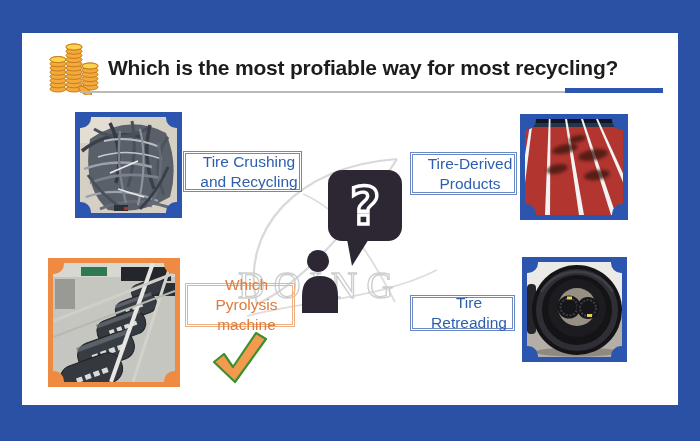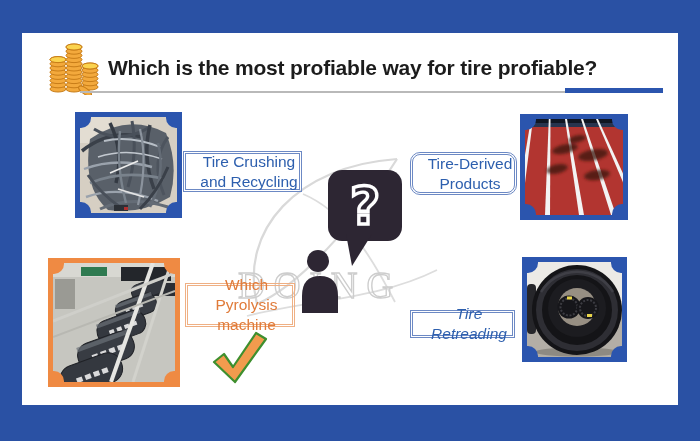--- a/index.html
+++ b/index.html
@@ -90,21 +90,21 @@
         <use href="#coin" x="43" y="37.4"></use>
         <use href="#coin" x="43" y="33.2"></use>
         <use href="#coin" x="43" y="29"></use>
       <ellipse cx="43" cy="29" rx="8" ry="3" fill="#fbd34e" stroke="#c87d18" stroke-width="1"></ellipse>
       </g>
     <g transform="rotate(35 38 54)">
         <ellipse cx="38" cy="54" rx="7.5" ry="3" fill="#f3a93c" stroke="#c87d18" stroke-width="1"></ellipse>
       </g>
   </svg>
 
-  <div class="abs front title">Which is the most profiable way for tire profiable?</div>
+  <div class="abs front title">Which is the most profiable way for most recycling?</div>
   <div class="abs front rule-gray"></div>
   <div class="abs front rule-blue"></div>
 
   <div class="abs mid frame" style="left:75px;top:112px;width:107px;height:106px;">
     <svg viewBox="0 0 97 96" preserveAspectRatio="none">
       <rect width="97" height="96" fill="#d6cfc3"></rect>
       <rect x="0" y="0" width="30" height="26" fill="#e3ddd2"></rect>
       <path d="M10,22 Q48,-4 86,16 Q99,48 90,80 Q60,98 28,93 Q2,70 10,22Z" fill="#596069"></path>
       <path d="M2,34 Q30,12 62,20" stroke="#3a4049" stroke-width="3.5" fill="none"></path>
       <path d="M14,12 Q40,28 70,10" stroke="#49505a" stroke-width="3" fill="none"></path>
@@ -157,21 +157,21 @@
         <ellipse cx="32" cy="50" rx="11" ry="4.5" transform="rotate(-12 32 50)"></ellipse>
         <ellipse cx="72" cy="56" rx="13" ry="5" transform="rotate(-8 72 56)"></ellipse>
         <ellipse cx="52" cy="20" rx="9" ry="3.5" transform="rotate(-12 52 20)"></ellipse>
       </g>
     </svg>
     <span class="notch n-tl"></span>
     <span class="notch n-tr"></span>
     <span class="notch n-bl"></span>
     <span class="notch n-br"></span>
   </div>
-  <div class="abs mid optlabel" style="left:410px;top:152px;width:107px;height:43px;border-radius:10px;">Tire-Derived
+  <div class="abs mid optlabel" style="left:410px;top:152px;width:107px;height:43px;">Tire-Derived
 Products</div>
 
   <svg class="abs front" style="left:326px;top:168px;width:80px;height:102px;" viewBox="0 0 80 102">
     <rect x="2" y="2" width="74" height="71" rx="14" fill="#2d2633"></rect>
     <polygon points="20,66 46,66 26,98" fill="#2d2633"></polygon>
     <text x="39" y="56" text-anchor="middle" font-family="'DejaVu Sans',sans-serif" font-weight="bold" font-size="52" fill="none" stroke="#ffffff" stroke-width="3.4">?</text>
   </svg>
   <svg class="abs front" style="left:298px;top:248px;width:48px;height:66px;" viewBox="0 0 48 66">
     <circle cx="20" cy="13" r="11" fill="#2d2633"></circle>
     <path d="M4,65 L4,48 Q4,28 22,28 Q40,28 40,48 L40,65 Z" fill="#2d2633"></path>
@@ -259,15 +259,15 @@
       <rect x="40" y="34.5" width="5" height="3" fill="#e8d44a"></rect>
       <circle cx="61" cy="46" r="11" fill="#16161a"></circle>
       <circle cx="61" cy="46" r="8" fill="none" stroke="#3c3c42" stroke-width="2" stroke-dasharray="2,1.6"></circle>
       <rect x="60" y="52" width="5" height="3" fill="#e8d44a"></rect>
     </svg>
     <span class="notch n-tl"></span>
     <span class="notch n-tr"></span>
     <span class="notch n-bl"></span>
     <span class="notch n-br"></span>
   </div>
-  <div class="abs mid optlabel" style="left:410px;top:310px;width:105px;height:28px;font-style:italic;">Tire
+  <div class="abs mid optlabel" style="left:410px;top:295px;width:105px;height:36px;">Tire
 Retreading</div>
 </div>
 
 </body></html>

